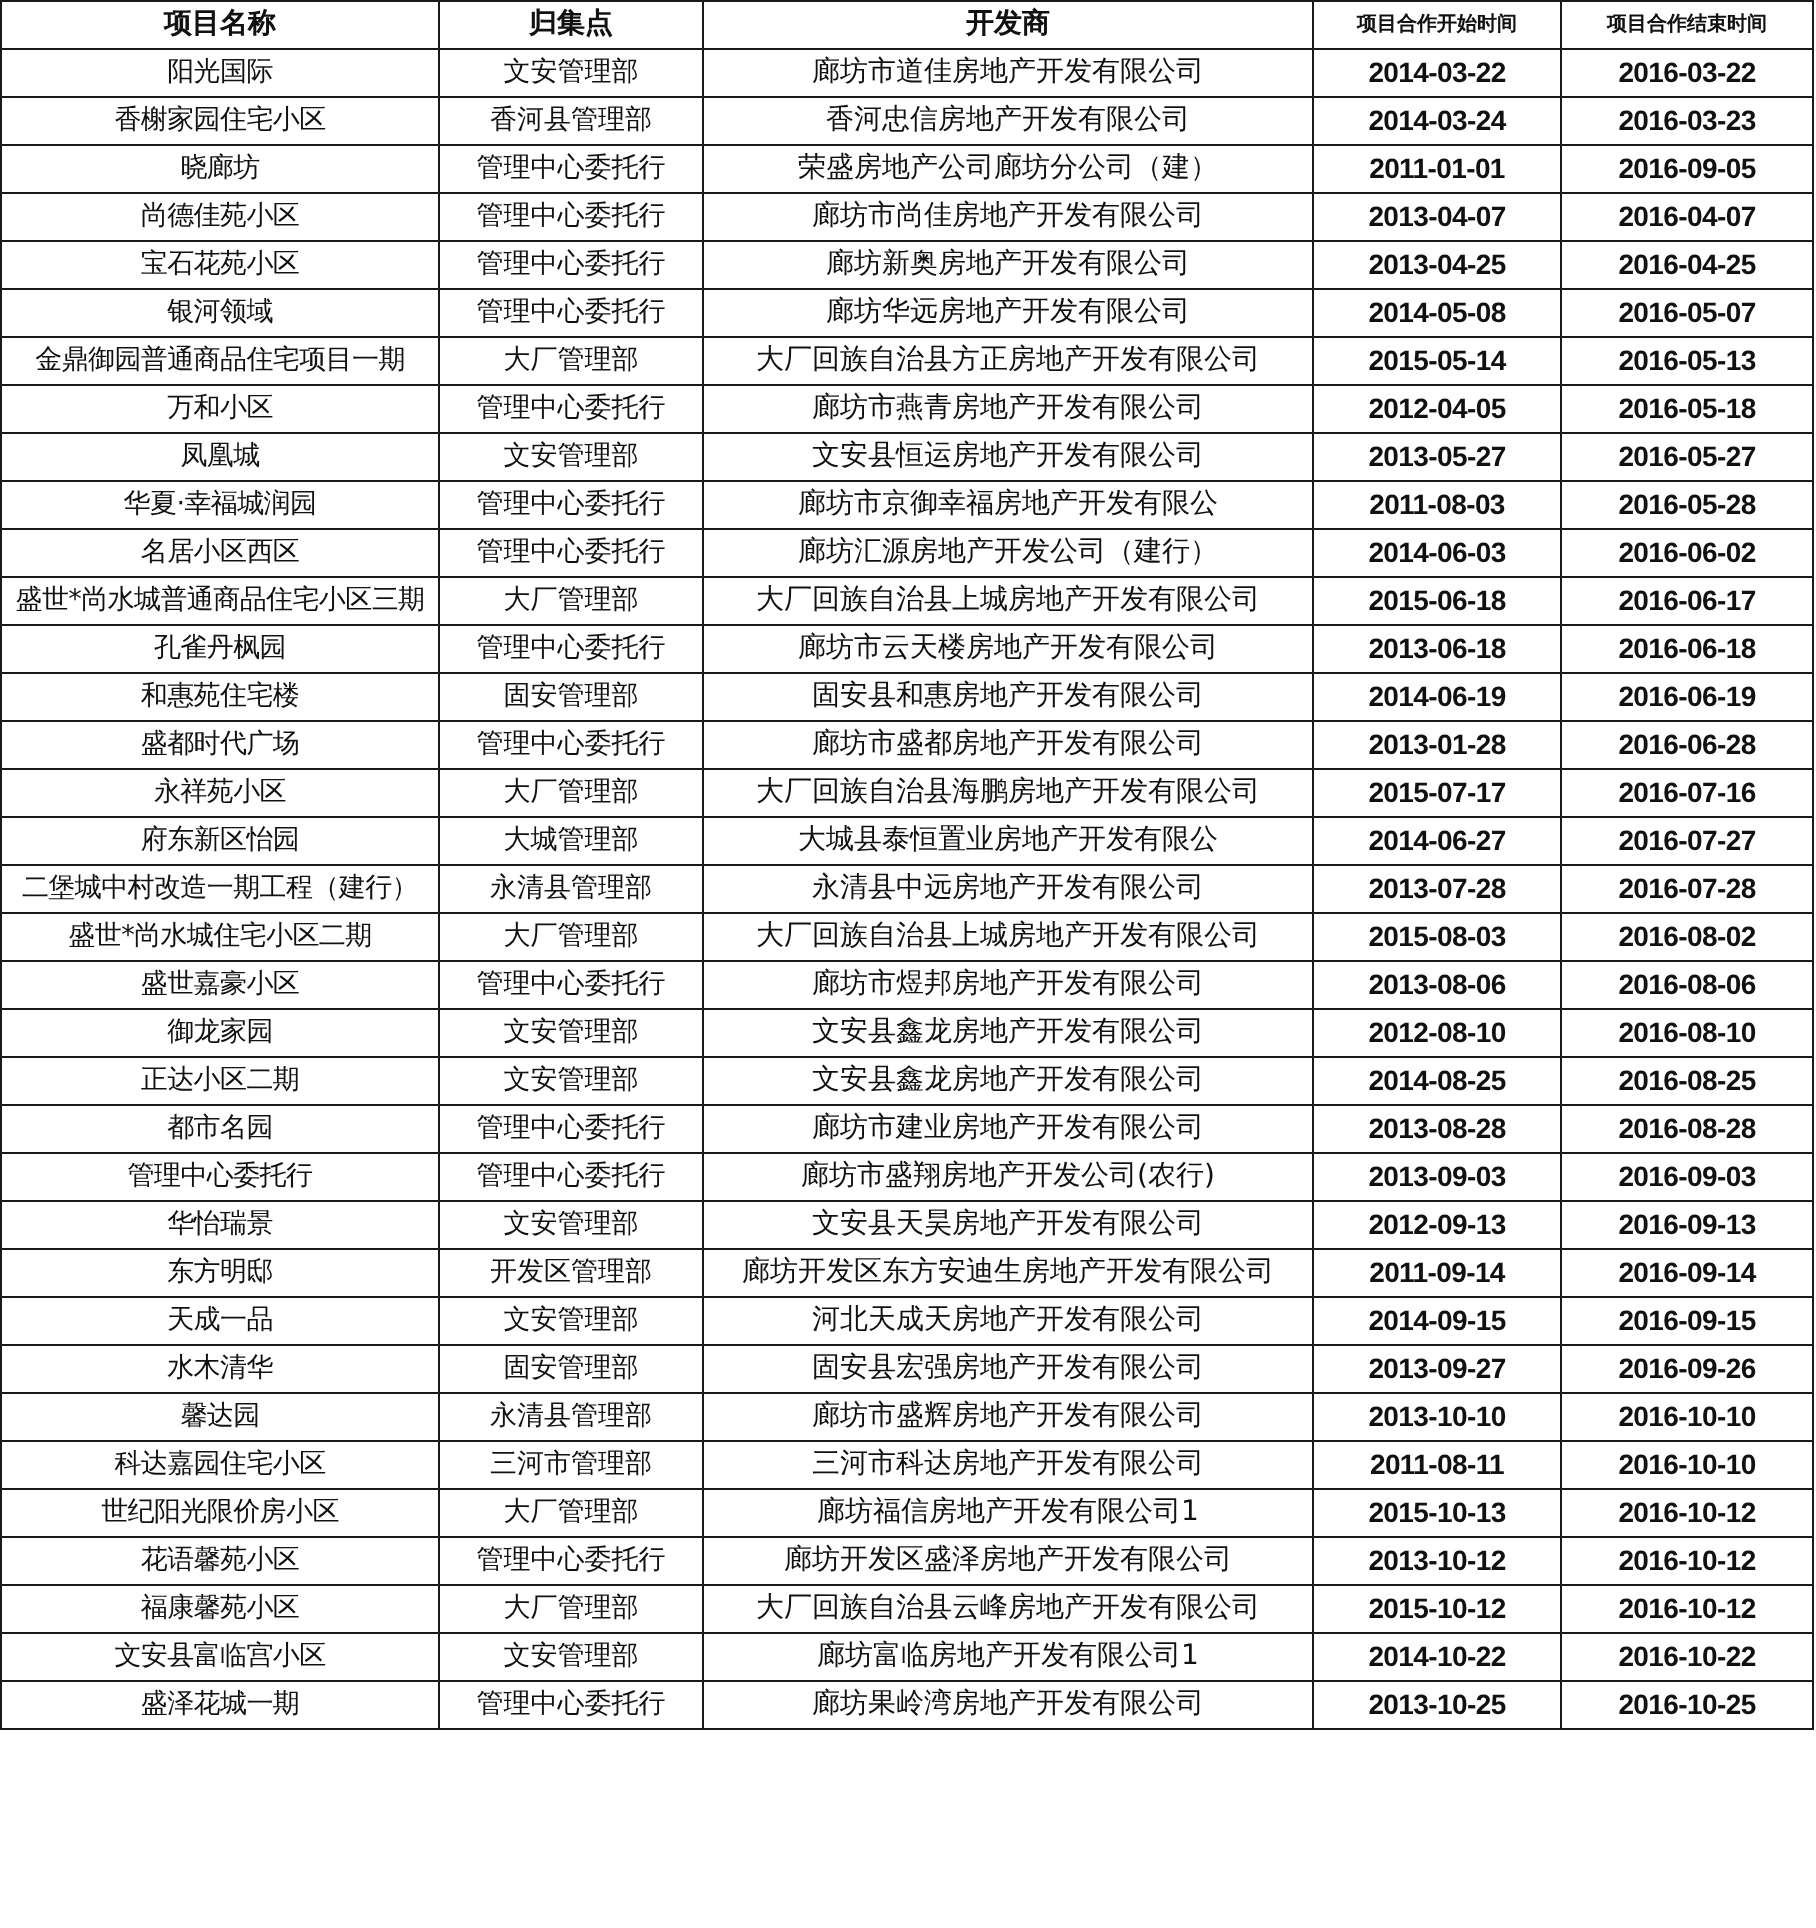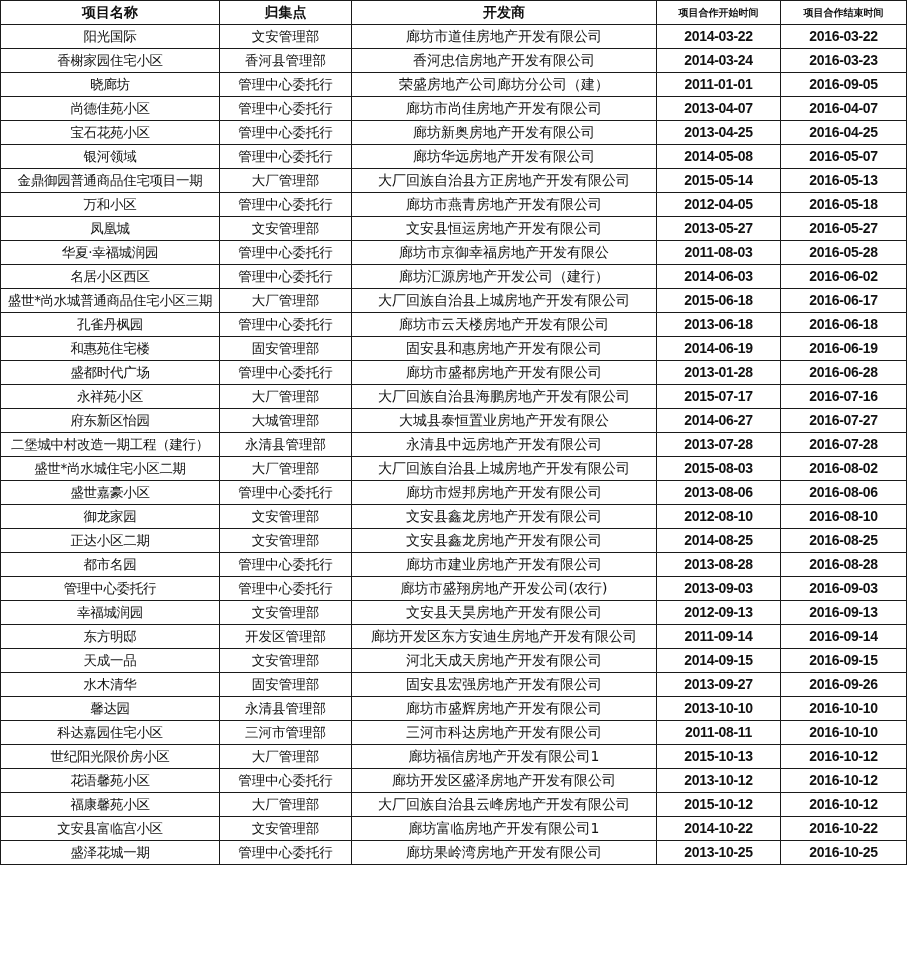--- a/index.html
+++ b/index.html
@@ -226,21 +226,21 @@
         <td class="date">2016-08-28</td>
       </tr>
       <tr>
         <td class="name">管理中心委托行</td>
         <td class="point">管理中心委托行</td>
         <td class="dev">廊坊市盛翔房地产开发公司(农行)</td>
         <td class="date">2013-09-03</td>
         <td class="date">2016-09-03</td>
       </tr>
       <tr>
-        <td class="name">幸福城润园</td>
+        <td class="name">华怡瑞景</td>
         <td class="point">文安管理部</td>
         <td class="dev">文安县天昊房地产开发有限公司</td>
         <td class="date">2012-09-13</td>
         <td class="date">2016-09-13</td>
       </tr>
       <tr>
         <td class="name">东方明邸</td>
         <td class="point">开发区管理部</td>
         <td class="dev">廊坊开发区东方安迪生房地产开发有限公司</td>
         <td class="date">2011-09-14</td>

